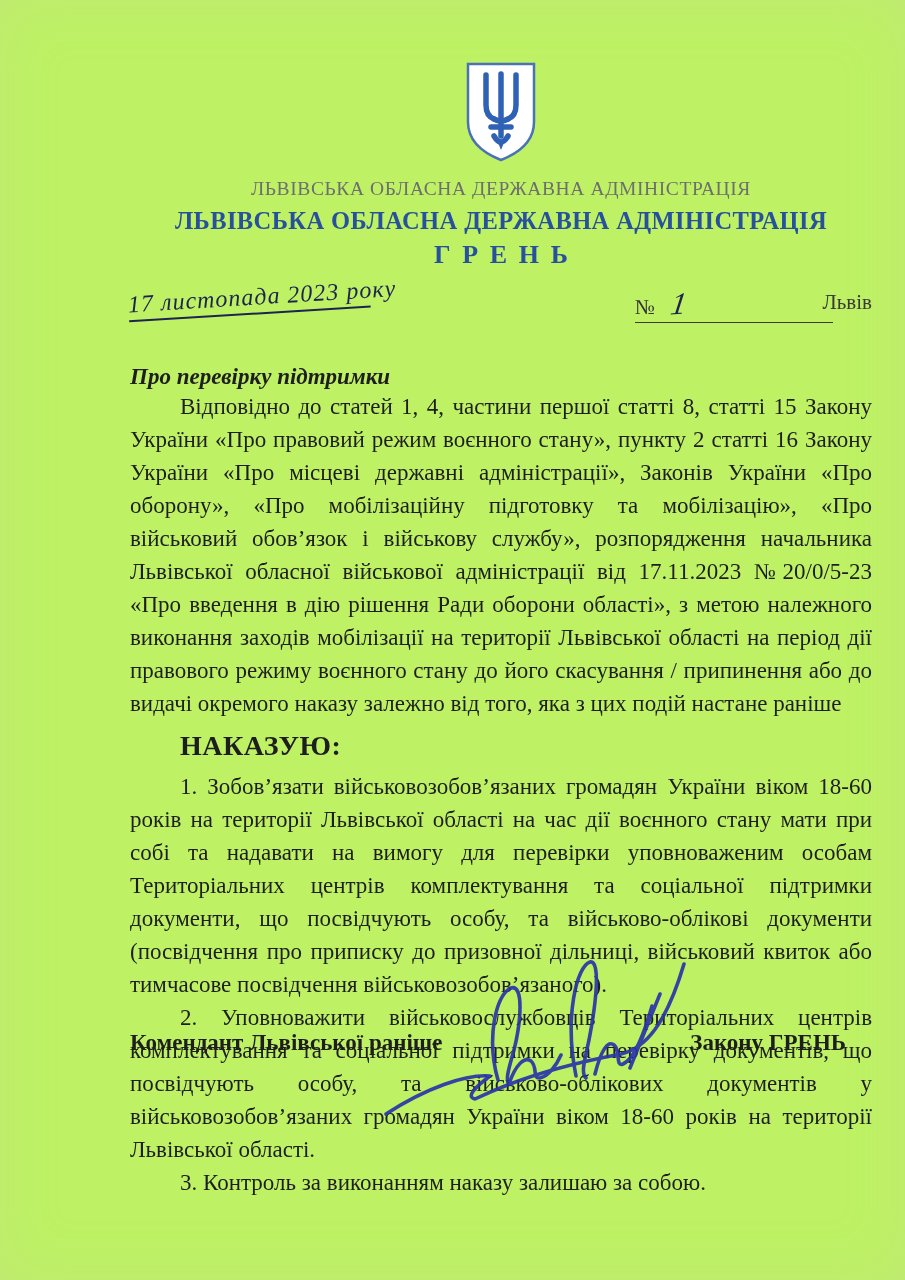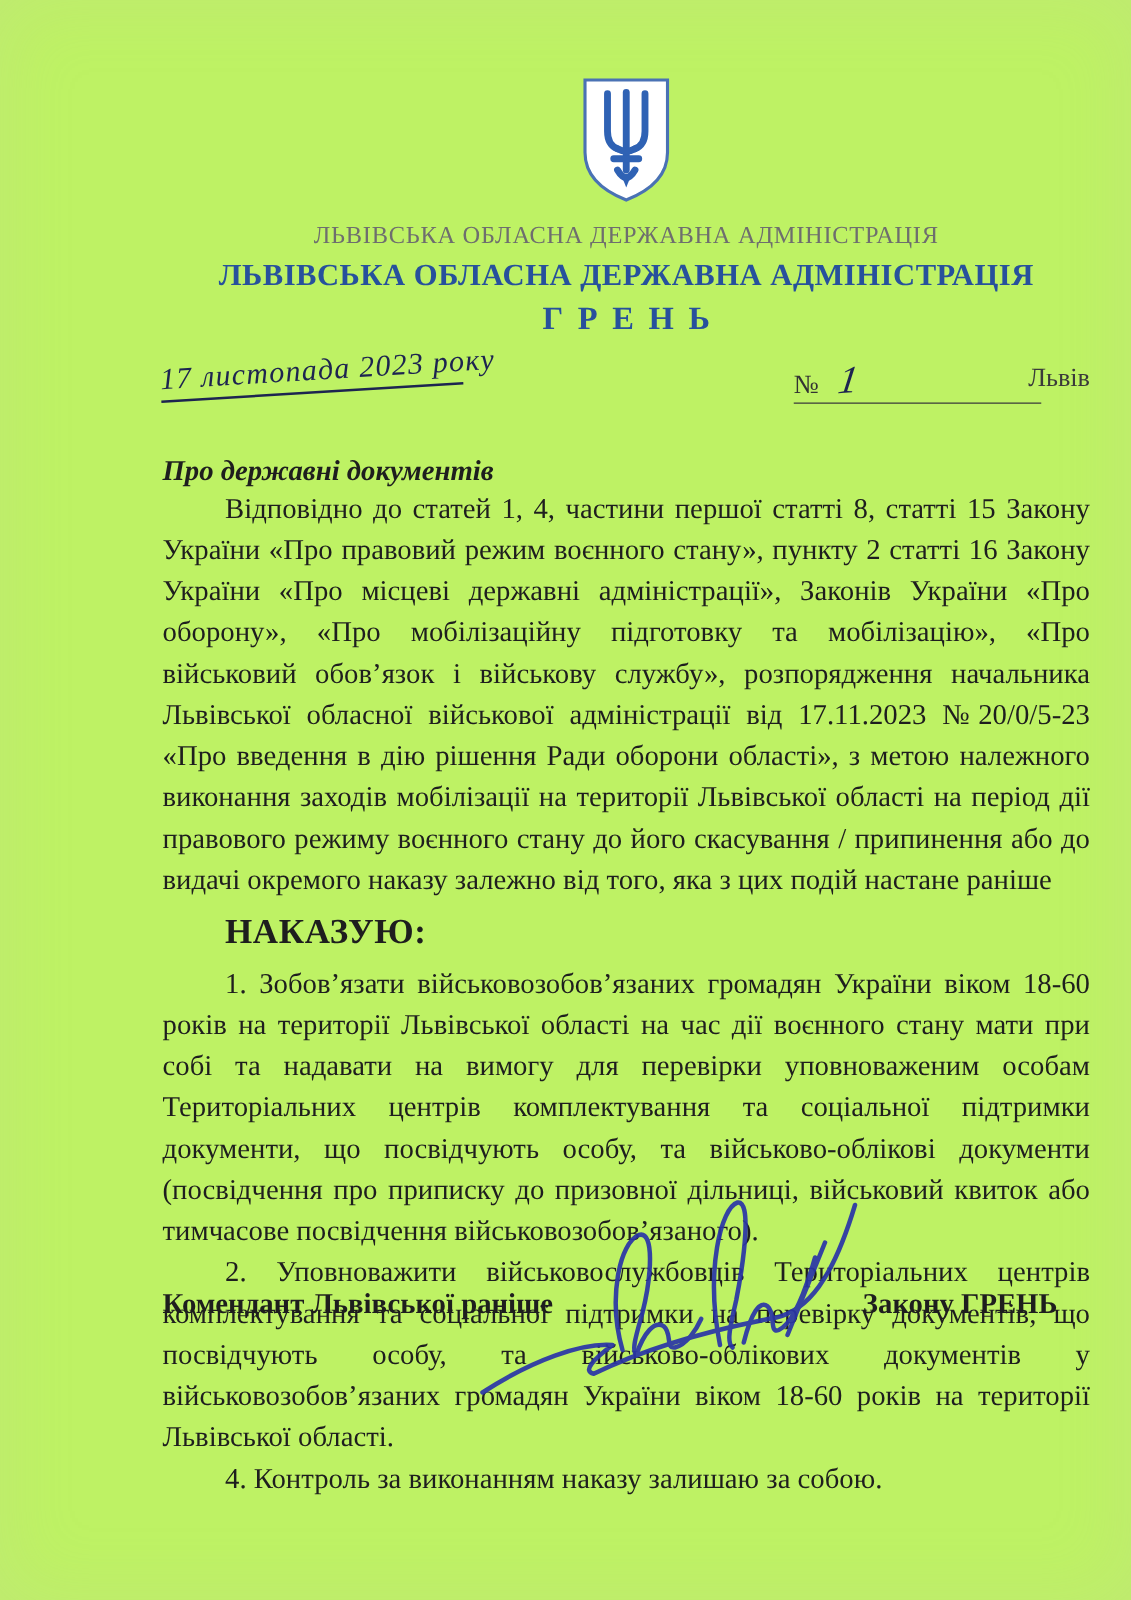--- a/index.html
+++ b/index.html
@@ -106,29 +106,29 @@
 
     <div class="meta-row">
       <div class="hand-date">17 листопада 2023 року</div>
       <div class="city">Львів</div>
       <div class="doc-number">
         <span class="no-sign">№</span>
         <span class="no-value">1</span>
       </div>
     </div>
 
-    <div class="subject">Про державні документів</div>
+    <div class="subject">Про перевірку підтримки</div>
 
     <p class="body-par preamble">Відповідно до статей 1, 4, частини першої статті 8, статті 15 Закону України «Про правовий режим воєнного стану», пункту 2 статті 16 Закону України «Про місцеві державні адміністрації», Законів України «Про оборону», «Про мобілізаційну підготовку та мобілізацію», «Про військовий обов’язок і військову службу», розпорядження начальника Львівської обласної військової адміністрації від 17.11.2023 №20/0/5-23 «Про введення в дію рішення Ради оборони області», з метою належного виконання заходів мобілізації на території Львівської області на період дії правового режиму воєнного стану до його скасування / припинення або до видачі окремого наказу залежно від того, яка з цих подій настане раніше</p>
 
     <div class="order-heading">НАКАЗУЮ:</div>
 
     <p class="body-par">1. Зобов’язати військовозобов’язаних громадян України віком 18-60 років на території Львівської області на час дії воєнного стану мати при собі та надавати на вимогу для перевірки уповноваженим особам Територіальних центрів комплектування та соціальної підтримки документи, що посвідчують особу, та військово-облікові документи (посвідчення про приписку до призовної дільниці, військовий квиток або тимчасове посвідчення військовозобов’язаного).</p>
     <p class="body-par">2. Уповноважити військовослужбовців Територіальних центрів комплектування та соціальної підтримки на перевірку документів, що посвідчують особу, та військово-облікових документів у військовозобов’язаних громадян України віком 18-60 років на території Львівської області.</p>
-    <p class="body-par">4. Контроль за виконанням наказу залишаю за собою.</p>
+    <p class="body-par">3. Контроль за виконанням наказу залишаю за собою.</p>
 
   </div>
 
   <svg class="signature-svg" width="320" height="185" viewBox="0 0 320 185">
     <g fill="none" stroke="#2a35a8" stroke-width="3.6" stroke-linecap="round" stroke-linejoin="round" opacity="0.92">
       <path d="M8 168 C48 142 88 128 112 130 C96 142 88 151 97 153 C140 132 190 118 243 108 C268 102 288 78 306 18"></path>
       <path d="M120 134 C108 92 118 48 133 42 C146 38 143 76 136 104 C131 122 127 134 131 138"></path>
       <path d="M131 138 C137 120 146 110 153 115 C160 121 154 133 162 132 C171 130 179 118 183 109"></path>
       <path d="M198 130 C186 70 199 20 212 16 C223 14 218 58 211 94 C206 116 203 128 208 132"></path>
       <path d="M217 128 C223 104 230 94 236 99 C243 105 237 121 245 118 C256 113 266 88 274 60"></path>

